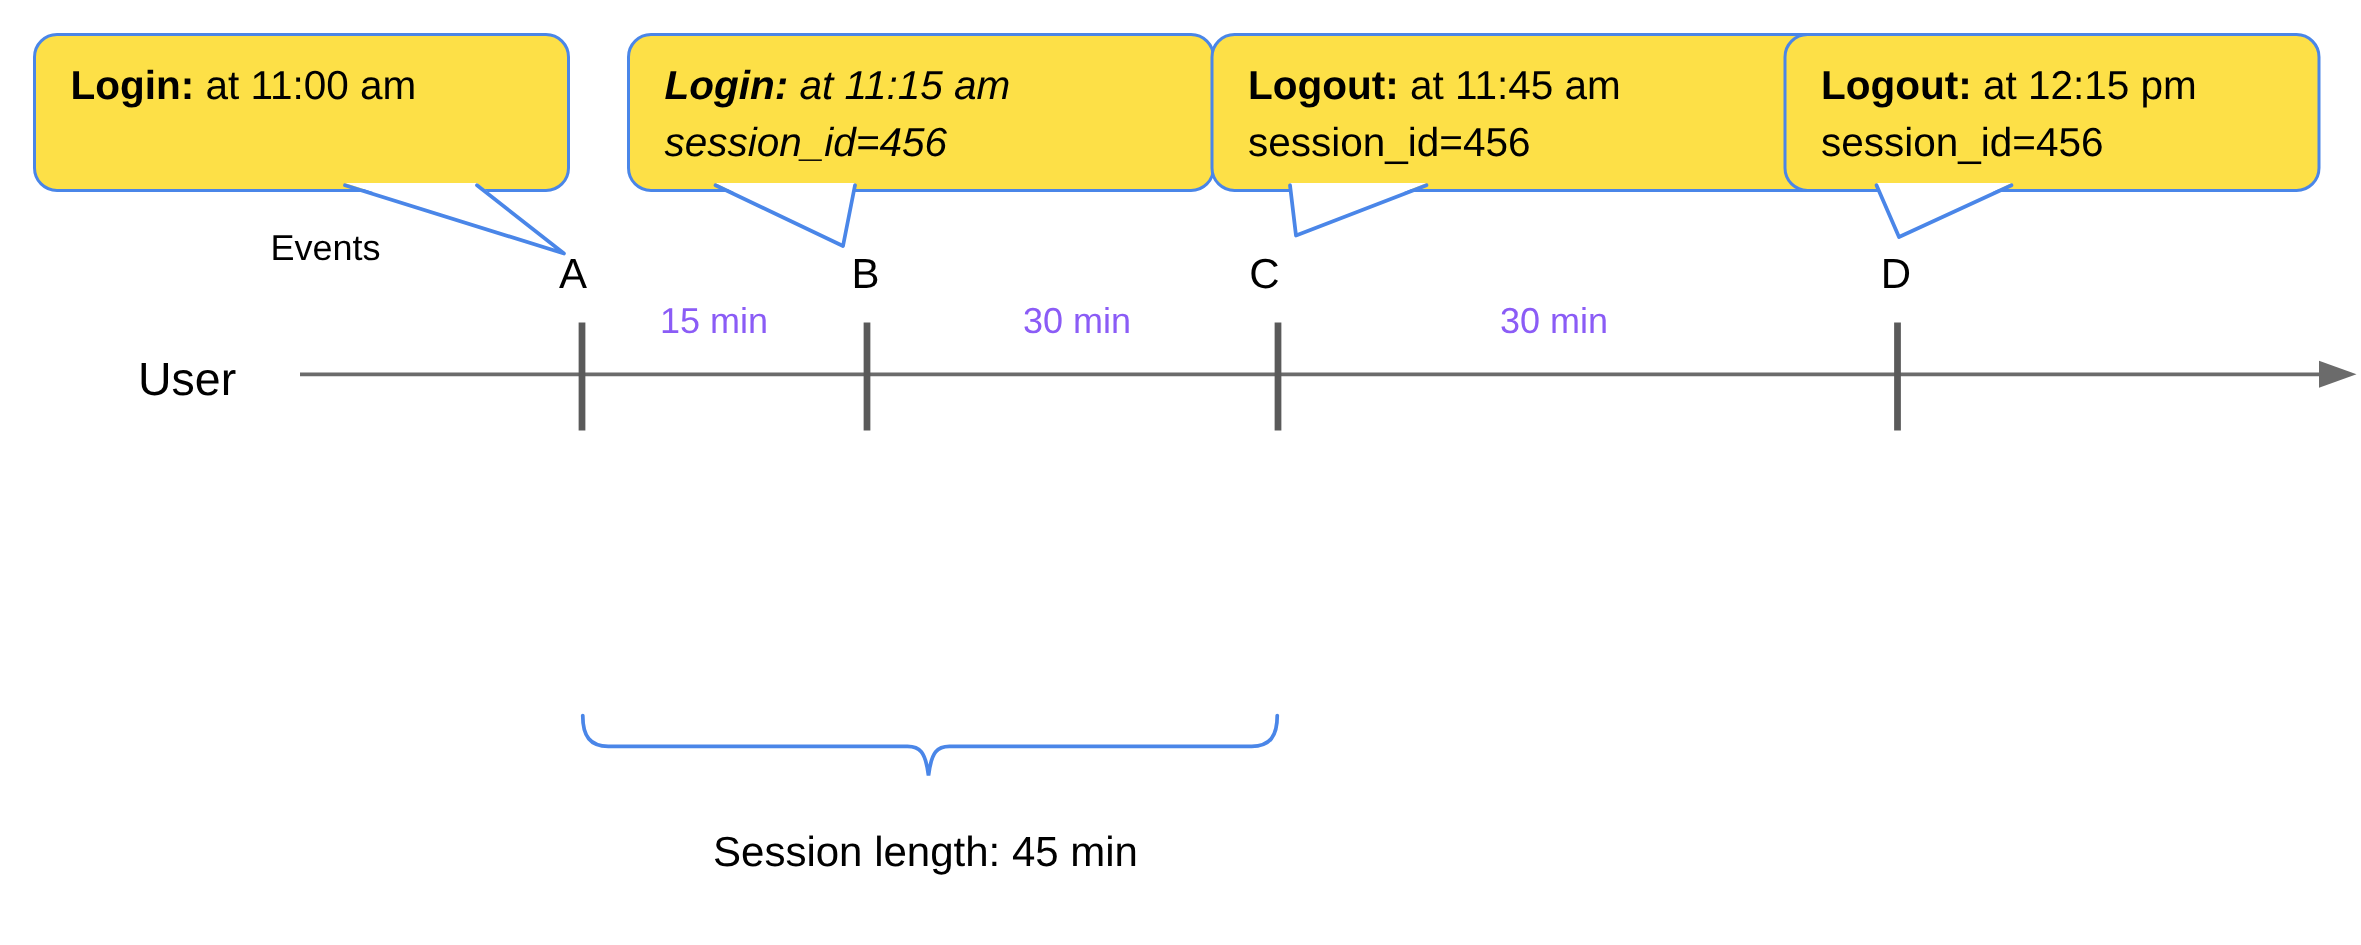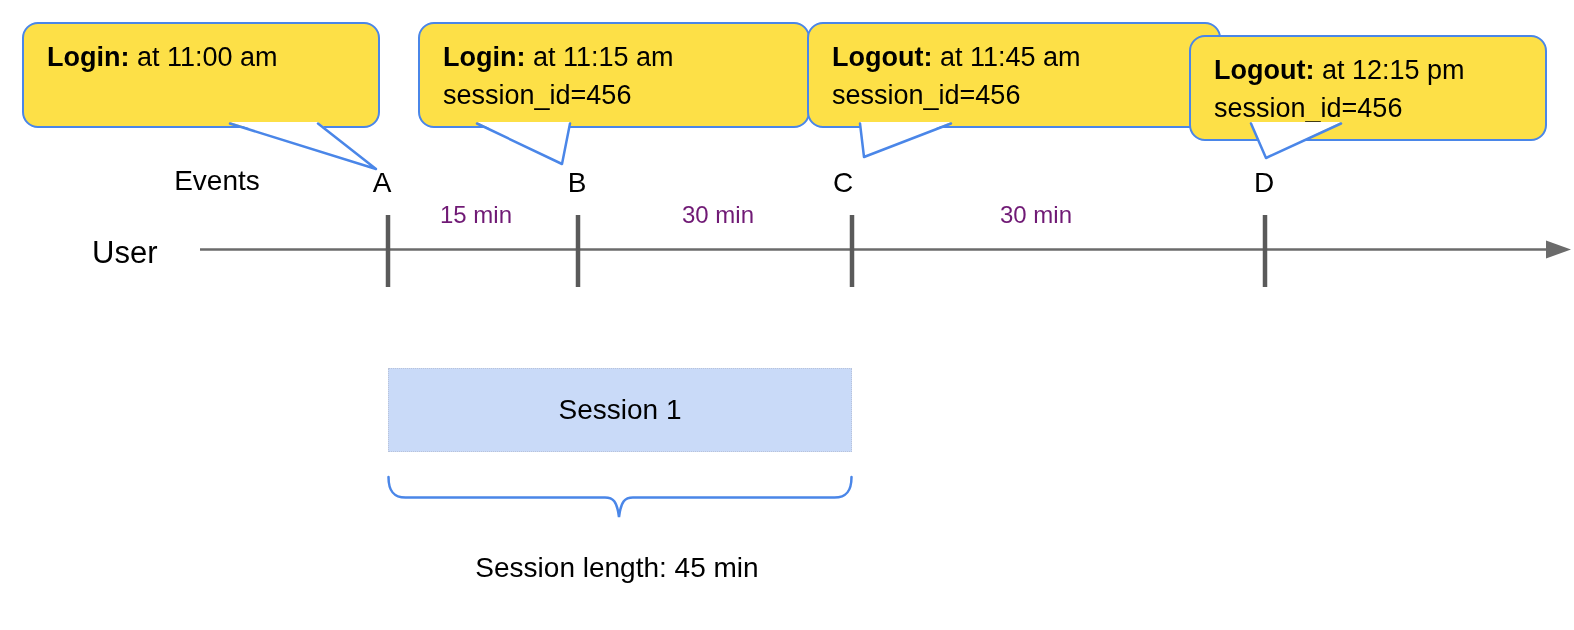--- a/index.html
+++ b/index.html
@@ -21,35 +21,35 @@
     border-radius: 16px;
     box-sizing: border-box;
     padding: 14px 18px 0 23px;
     font-size: 27px;
     line-height: 38px;
     z-index: 1;
     white-space: nowrap;
   }
   .callout .bold { font-weight: bold; }
   .callout-a { left: 22px;   width: 358px; }
-  .callout-b { left: 418px;  width: 392px; }
+  .callout-b { left: 418px;  width: 392px; font-style: italic; }
   .callout-c { left: 807px;  width: 414px; }
-  .callout-d { left: 1189px; width: 358px; margin-top: 13px; }
+  .callout-d { left: 1189px; width: 358px; }
 
   .lbl { position: absolute; z-index: 2; white-space: nowrap; }
   .centered { transform: translateX(-50%); }
 
-  .events-label { left: 217px; top: 165px; font-size: 28px; }
+  .events-label { left: 217px; top: 152px; font-size: 24px; }
   .marker       { top: 167px; font-size: 28px; }
   .marker-a { left: 382px; }
   .marker-b { left: 577px; }
   .marker-c { left: 843px; }
   .marker-d { left: 1264px; }
   .user-label { left: 92px; top: 235px; font-size: 31px; }
-  .interval { top: 201px; font-size: 24px; color: #701a75; }
+  .interval { top: 201px; font-size: 24px; color: #8b5cf6; }
   .interval-ab { left: 476px; }
   .interval-bc { left: 718px; }
   .interval-cd { left: 1036px; }
 
   .session-box {
     position: absolute;
     left: 388px; top: 368px;
     width: 464px; height: 84px;
     background: #c9daf8;
     border: 1px dotted #b9c3da;
@@ -96,23 +96,20 @@
 
   <div class="lbl marker marker-a centered">A</div>
   <div class="lbl marker marker-b centered">B</div>
   <div class="lbl marker marker-c centered">C</div>
   <div class="lbl marker marker-d centered">D</div>
 
   <div class="lbl interval interval-ab centered">15 min</div>
   <div class="lbl interval interval-bc centered">30 min</div>
   <div class="lbl interval interval-cd centered">30 min</div>
 
-  <div class="session-box">
-    <span>Session 1</span>
-  </div>
 
   <div class="lbl session-length centered">Session length: 45 min</div>
 
   <svg class="overlay" viewBox="0 0 1574 630" xmlns="http://www.w3.org/2000/svg">
 
     <line x1="200" y1="249.5" x2="1548" y2="249.5" stroke="#6b6b6b" stroke-width="2.5"></line>
     <polygon points="1546,240.5 1571,249.5 1546,258.5" fill="#6b6b6b"></polygon>
 
     <line x1="388" y1="215" x2="388" y2="287" stroke="#5a5a5a" stroke-width="4.5"></line>
     <line x1="578" y1="215" x2="578" y2="287" stroke="#5a5a5a" stroke-width="4.5"></line>

